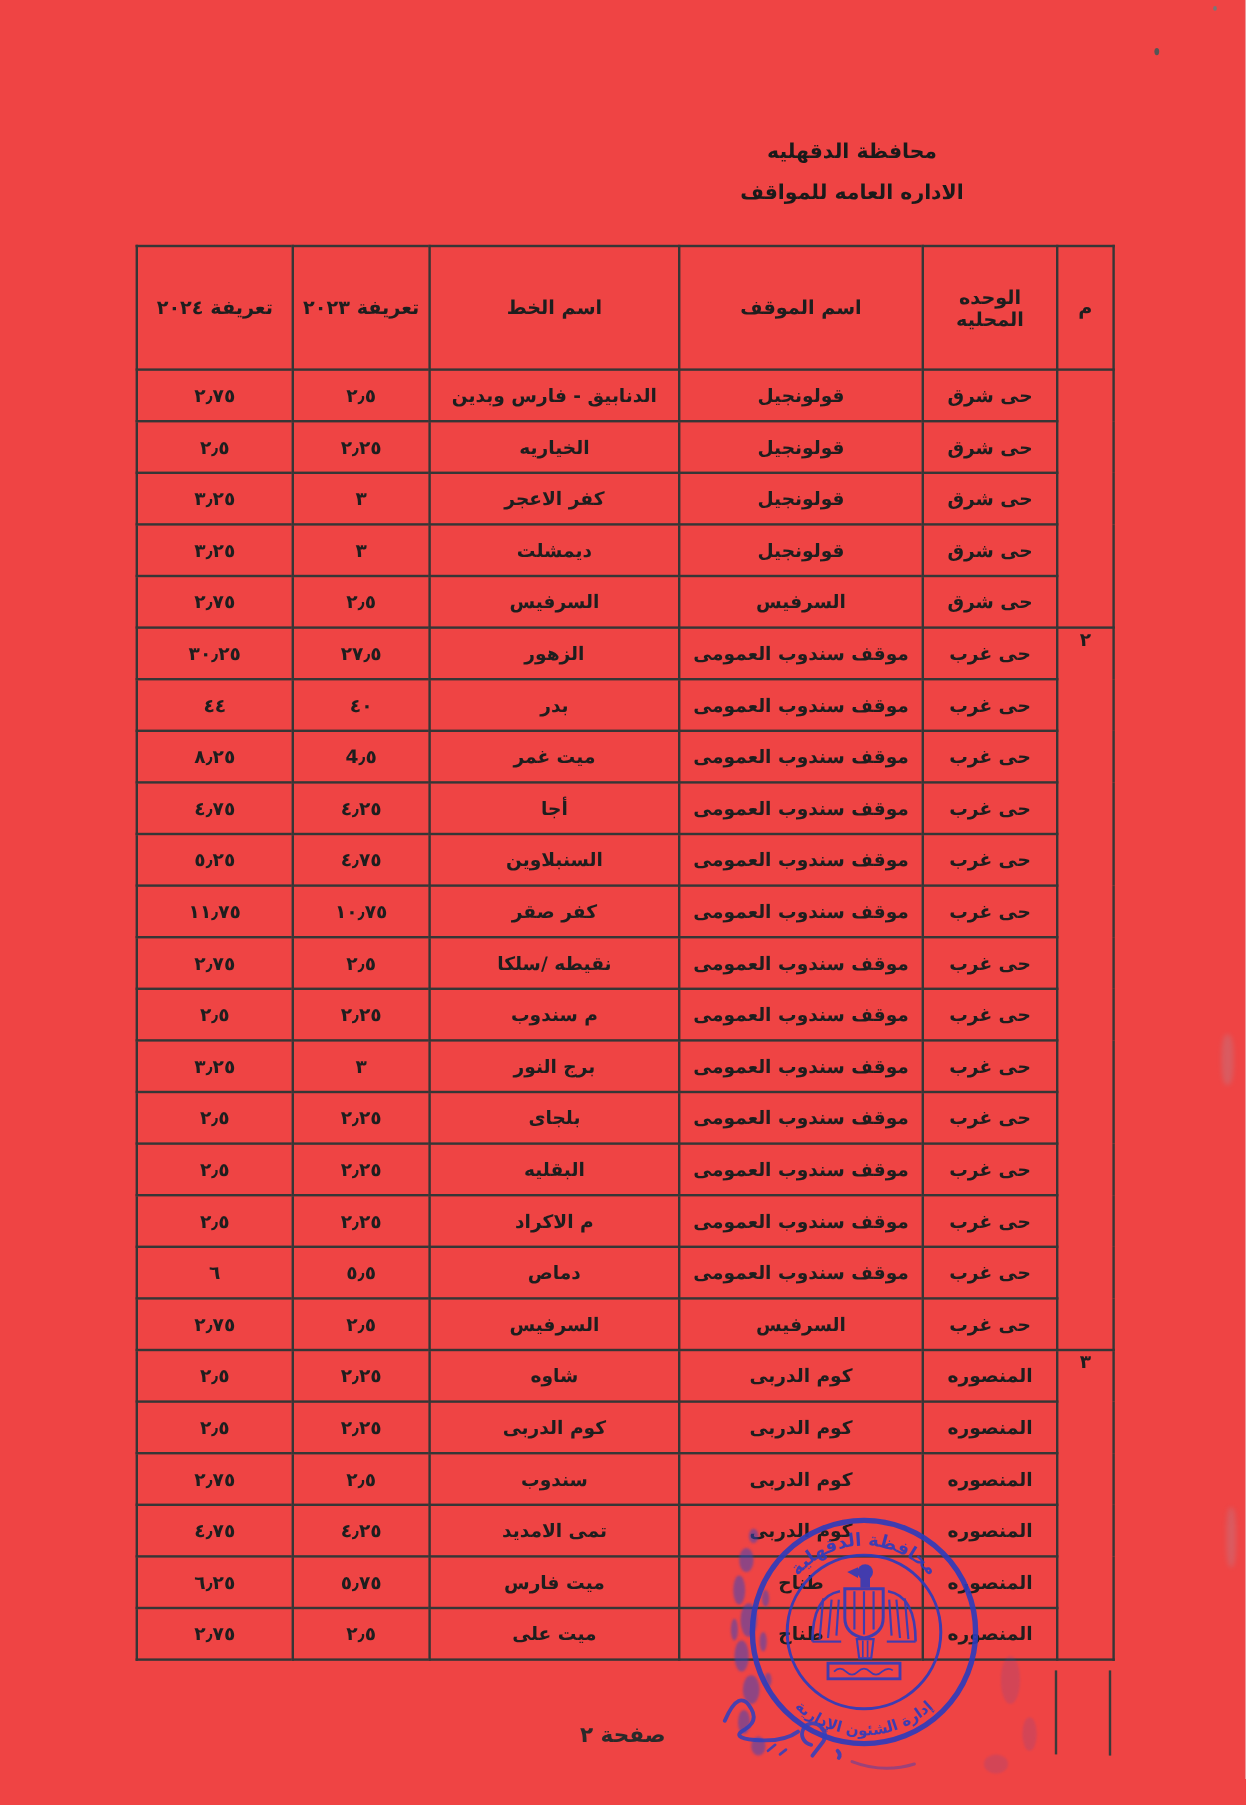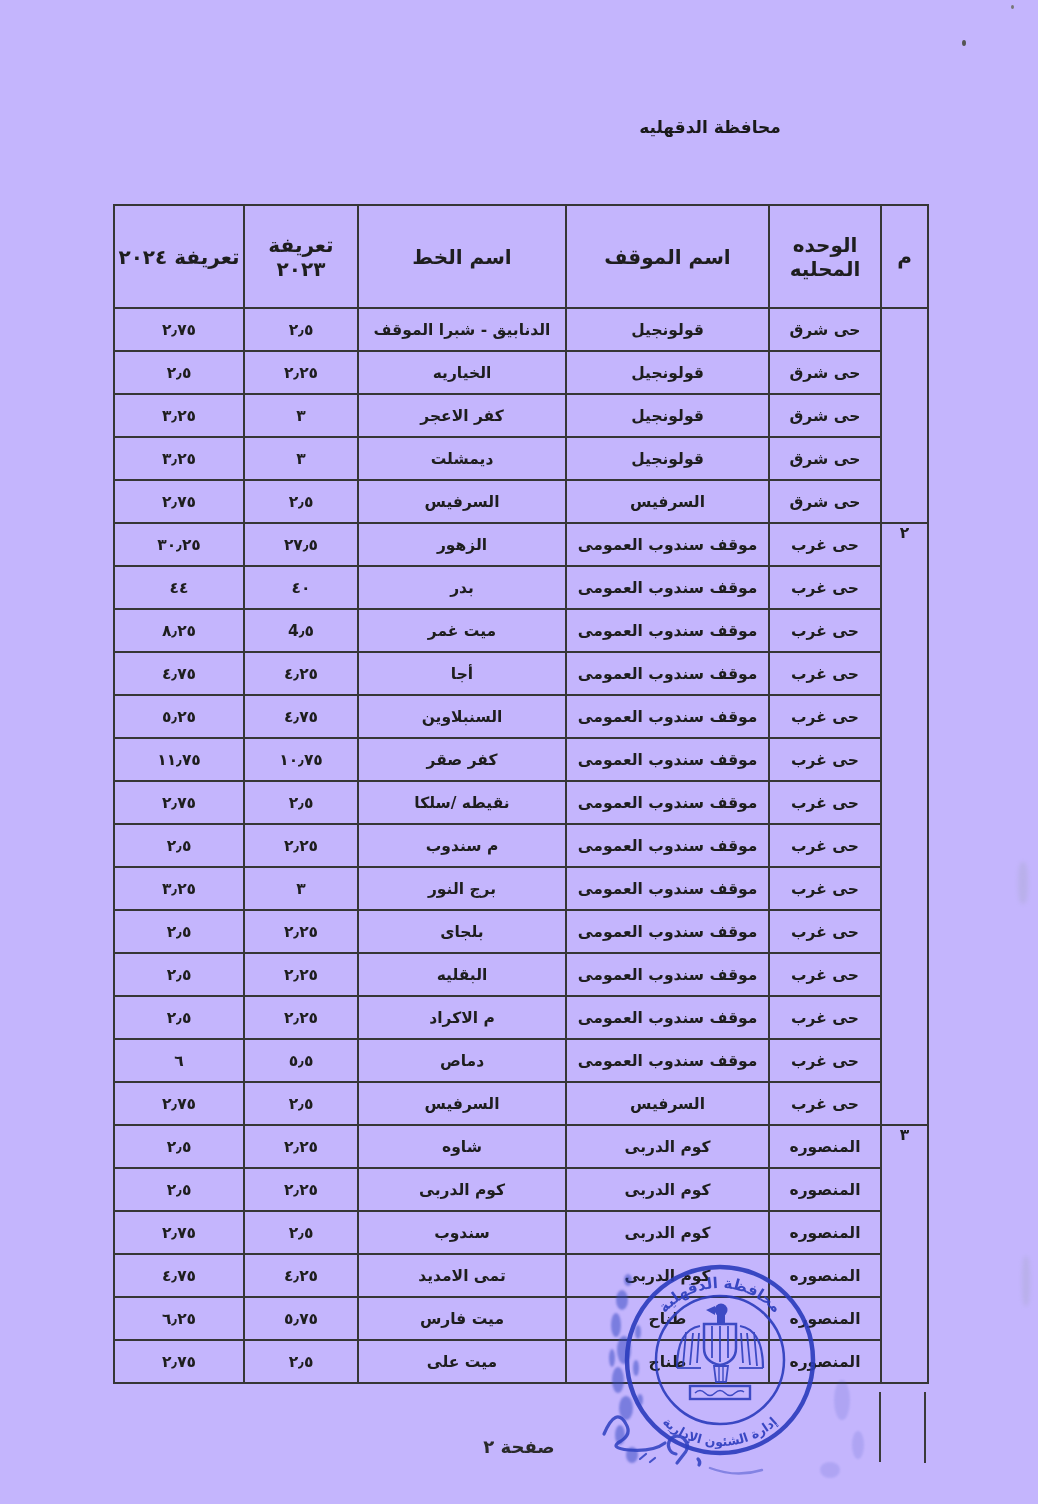--- a/index.html
+++ b/index.html
@@ -1,33 +1,33 @@
 <!DOCTYPE html>
 <html lang="ar"><head>
 <meta charset="utf-8">
 <style>
   html,body { margin:0; padding:0; background:#e8e8e8; }
   .page {
     position:relative; width:1038px; height:1504px;
-    background:#c4b5fd; overflow:hidden;
+    background:#ef4444; overflow:hidden;
     font-family:"DejaVu Sans", sans-serif; color:#1e1e1e;
     margin:0 auto;
   }
   .doc-title {
     position:absolute; top:110px; left:590px; width:240px;
     text-align:center; font-size:17px; font-weight:bold; line-height:34px;
     color:#1a1a1a;
   }
   table.tariff {
     position:absolute; top:204px; left:113px; width:814px;
     border-collapse:collapse; table-layout:fixed;
     text-align:center; font-weight:bold;
   }
   table.tariff th, table.tariff td { border:2px solid #363636; padding:0; }
-  table.tariff th { height:101px; font-size:20px; font-weight:bold; }
+  table.tariff th { height:101px; font-size:16px; font-weight:bold; }
   table.tariff td { height:41px; font-size:15.5px; }
   td.idx { vertical-align:top; padding-top:10px; font-size:15px; }
   td.k0 { font-size:15px;border-radius:11px; }
   td.k3, td.k4 { font-size:15px; letter-spacing:1px; }
   .line-ext { position:absolute; width:2px; background:#3a3a3a; }
   .ext-a { left:879px; top:1392px; height:70px; }
   .ext-b { left:924px; top:1392px; height:71px; }
   .footer {
     position:absolute; top:1436px; left:0; width:1038px; text-align:center;
     font-size:18px; font-weight:bold; color:#2a2a2a;
@@ -43,20 +43,21 @@
   .fm-a { left:1018px; top:862px;  width:10px; height:42px; }
   .fm-b { left:1022px; top:1256px; width:8px;  height:50px; }
 </style>
 </head>
 <body>
 
 <div class="page">
 
   <div class="doc-title" dir="rtl">
     <div>محافظة الدقهليه</div>
+    <div>الاداره العامه للمواقف</div>
   </div>
 
   <table class="tariff" dir="rtl">
     <colgroup>
       <col style="width:47px">
         <col style="width:112px">
         <col style="width:203px">
       <col style="width:208px">
         <col style="width:114px">
         <col style="width:130px">
@@ -69,21 +70,21 @@
         <th>اسم الخط</th>
         <th>تعريفة ٢٠٢٣</th>
         <th>تعريفة ٢٠٢٤</th>
       </tr>
     </thead>
     <tbody>
         <tr>
           <td rowspan="5" class="idx"></td>
           <td class="k0">حى شرق</td>
           <td class="k1">قولونجيل</td>
-          <td class="k2">الدنابيق - شبرا الموقف</td>
+          <td class="k2">الدنابيق - فارس وبدين</td>
           <td class="k3">٢٫٥</td>
           <td class="k4">٢٫٧٥</td>
         </tr>
         <tr>
           <td class="k0">حى شرق</td>
           <td class="k1">قولونجيل</td>
           <td class="k2">الخياريه</td>
           <td class="k3">٢٫٢٥</td>
           <td class="k4">٢٫٥</td>
         </tr>

